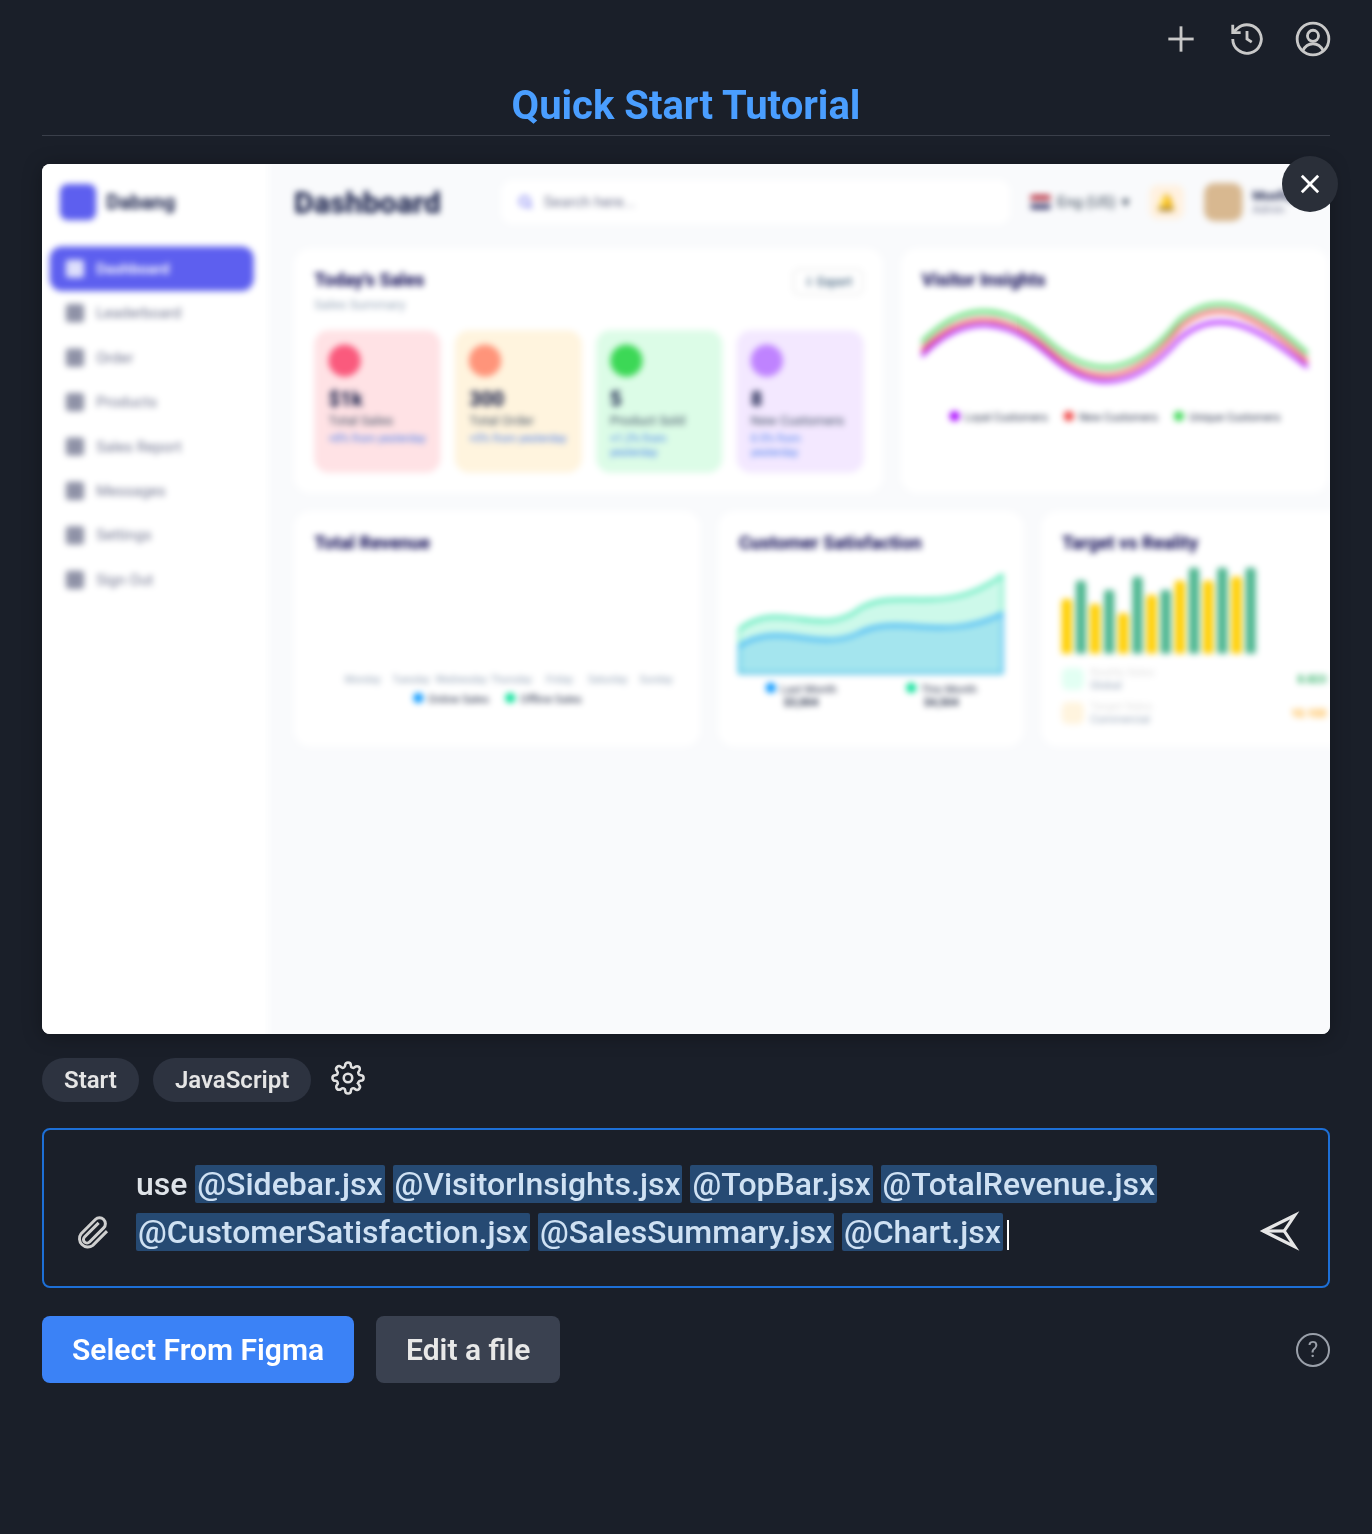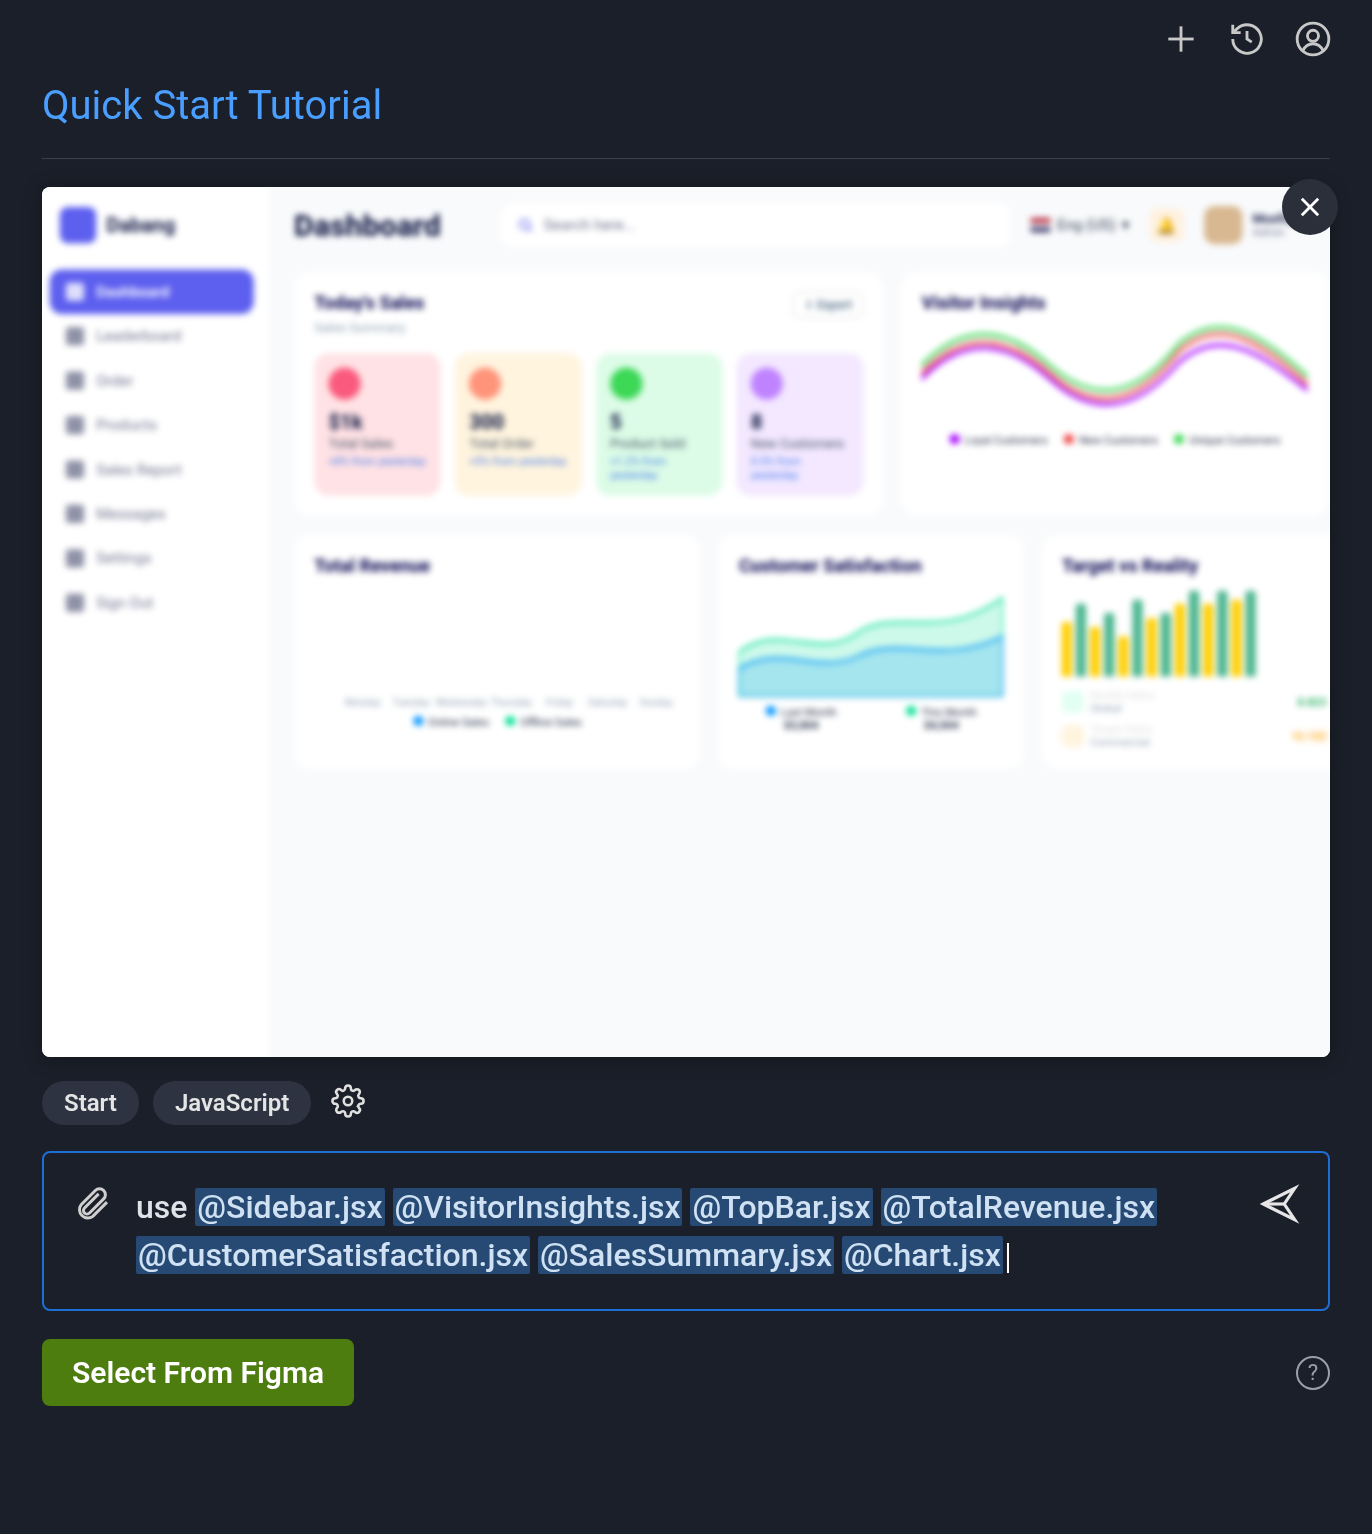--- a/index.html
+++ b/index.html
@@ -17,23 +17,24 @@
   gap: 28px;
   padding: 20px 40px 10px;
 }
 .top-icons span { color: #c8c8c8; cursor: pointer; }
 .content {
   padding: 10px 42px 30px;
 }
 .page-title {
   color: #4a9eff;
   font-size: 40px;
-  font-weight: 400;
-  padding-bottom: 29px;
+  font-weight: 700;
+  padding-bottom: 6px;
   border-bottom: 1px solid #3a3f4a;
+  text-align: center;
 }
 .embed-wrap {
   position: relative;
   margin-top: 28px;
 }
 .embed {
   background: #fff;
   border-radius: 8px;
   width: 100%;
   height: 870px;
@@ -156,21 +157,21 @@
   font-weight: 600;
 }
 .gear { color: #e0e0e0; margin-left: 6px; cursor:pointer;}
 
 .prompt-box {
   margin-top: 26px;
   border: 2px solid #1d6fd6;
   border-radius: 8px;
   padding: 30px 28px;
   display: flex;
-  align-items: flex-start;
+  align-items: flex-end;
   gap: 24px;
 }
 .attach-icon { color:#cfcfcf; cursor:pointer; }
 .prompt-text {
   flex:1;
   font-size: 32px;
   color: #dfe3e8;
   line-height: 1.5;
   font-weight: 500;
 }
@@ -180,21 +181,21 @@
   padding: 0 2px;
   border-radius: 2px;
 }
 .caret::after { content:""; display:inline-block; width:2px; height:30px; background:#fff; vertical-align:middle; margin-left:4px;}
 .send-icon { color:#e6e6e6; cursor:pointer; }
 
 .bottom-row {
   display:flex; align-items:center; gap:22px; margin-top:28px;
 }
 .btn-primary {
-  background: #4d7c0f;
+  background: #3b82f6;
   color: #fff;
   font-size: 30px;
   font-weight: 600;
   padding: 16px 30px;
   border-radius: 8px;
   cursor:pointer;
 }
 .btn-secondary {
   background: #3a4150;
   color: #e8e8e8;
@@ -507,15 +508,16 @@
     <span class="send-icon">
       <svg width="42" height="42" viewBox="0 0 24 24" fill="none" stroke="currentColor" stroke-width="1.8">
           <path d="M3 12l18-9-6 9 6 9-18-9z"></path>
           <line x1="3" y1="12" x2="15" y2="12"></line>
         </svg>
     </span>
   </div>
 
   <div class="bottom-row">
     <div class="btn-primary">Select From Figma</div>
+    <div class="btn-secondary">Edit a file</div>
     <div class="help">?</div>
   </div>
 </div>
 
 </body></html>

